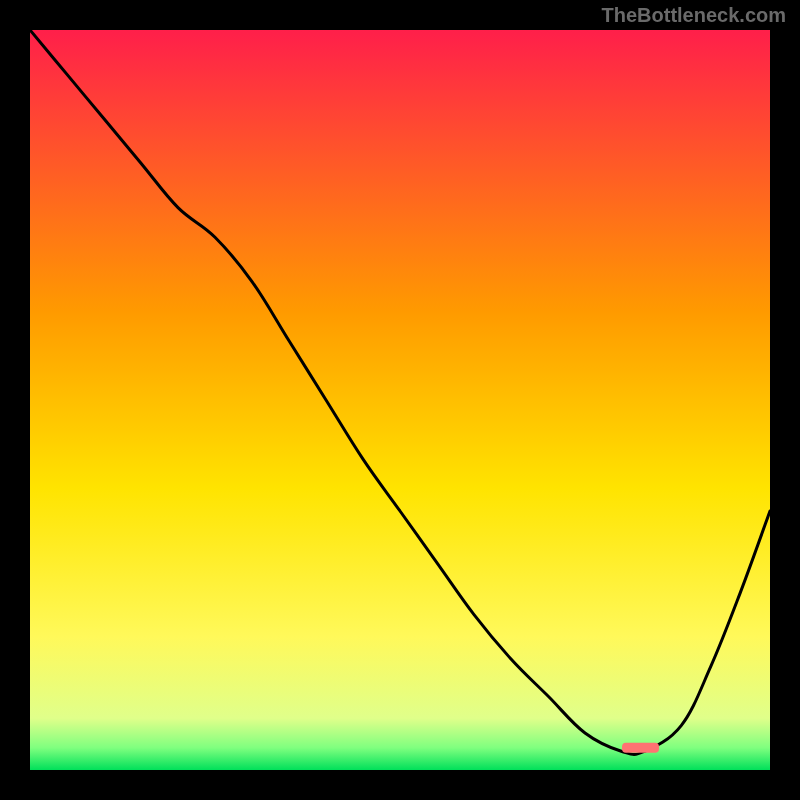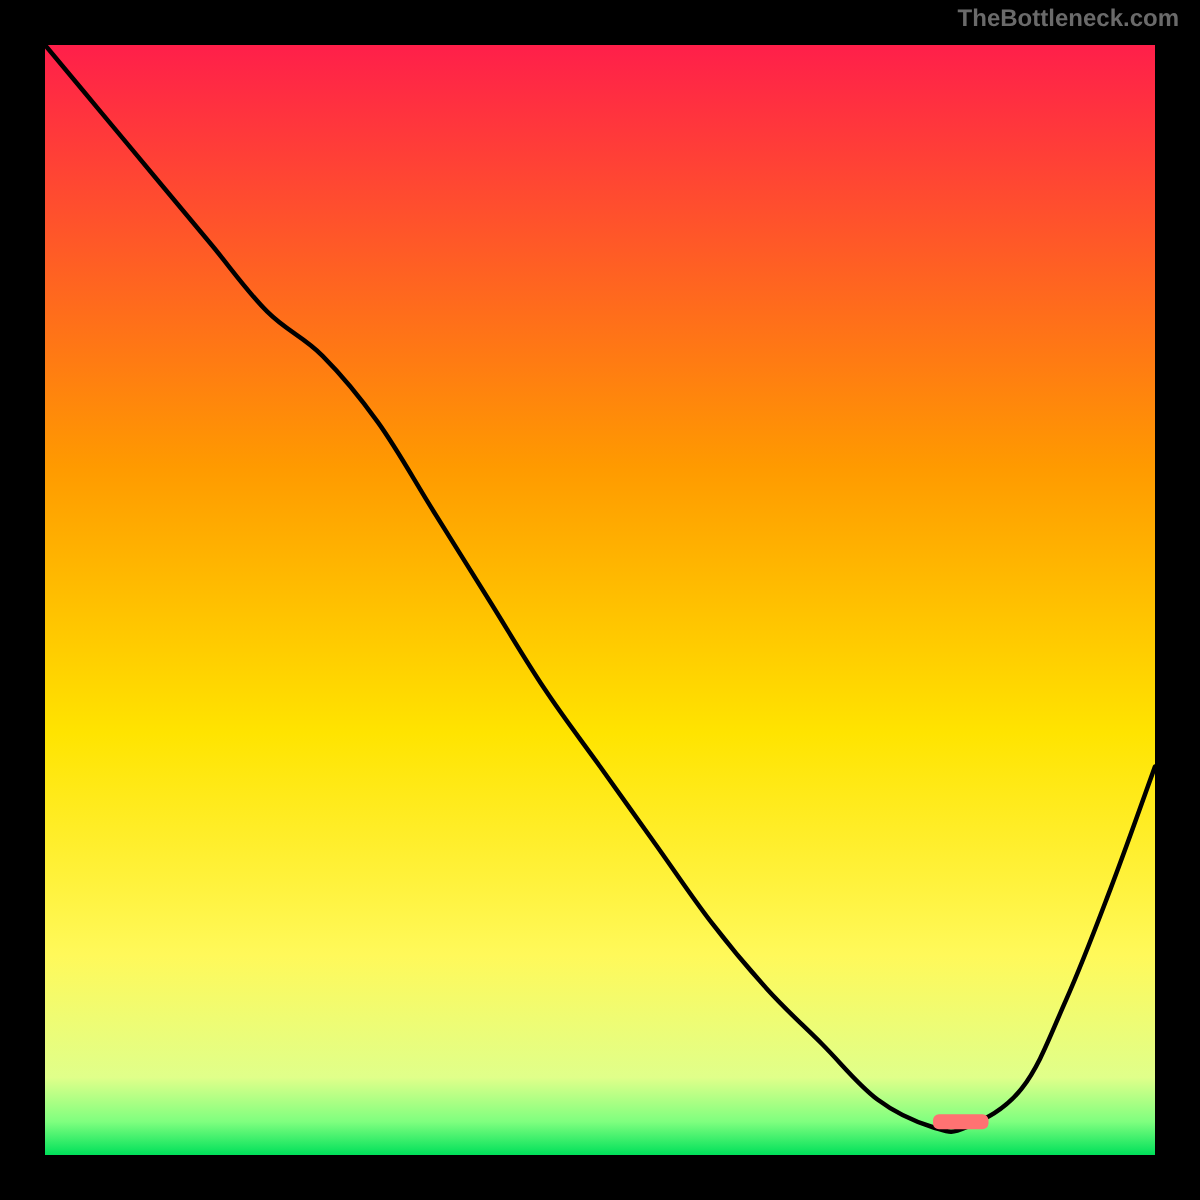--- a/index.html
+++ b/index.html
@@ -9,21 +9,21 @@
     height: 800px;
     background: #000;
     position: relative;
     font-family: Arial, sans-serif;
   }
   .attribution {
     position: absolute;
     top: 4px;
     right: 14px;
     color: #6a6a6a;
-    font-size: 16px;
+    font-size: 20px;
     font-weight: bold;
     z-index: 10;
   }
   .plot-area {
     position: absolute;
     left: 30px;
     top: 30px;
     width: 740px;
     height: 740px;
     overflow: hidden;

